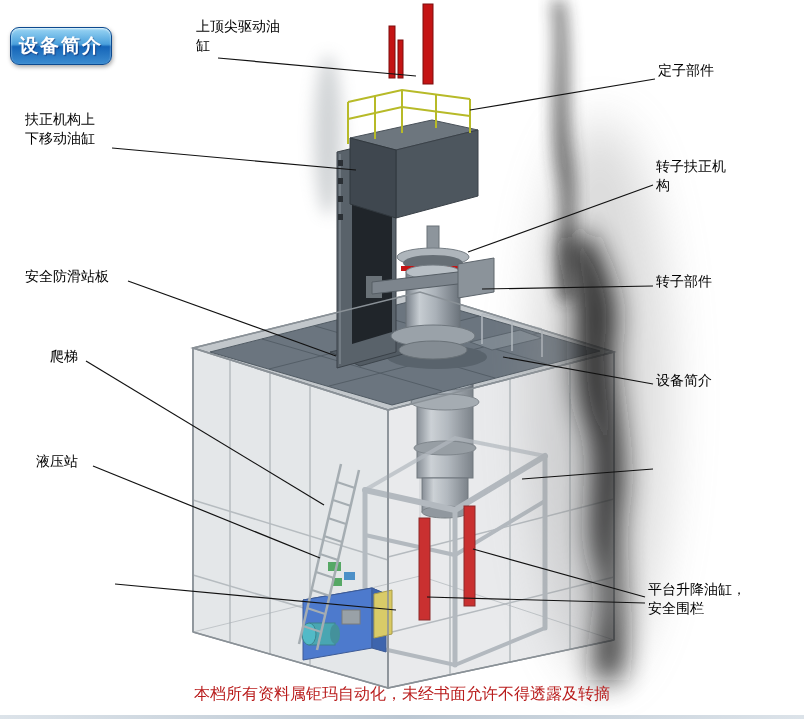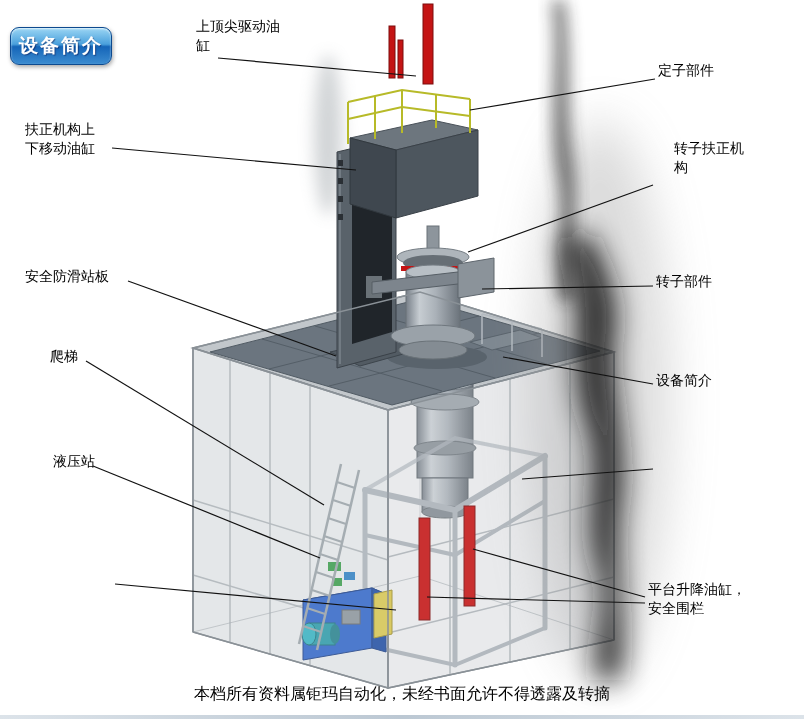--- a/index.html
+++ b/index.html
@@ -7,43 +7,43 @@
     position:relative; width:804px; height:719px; background:#ffffff;
     overflow:hidden; font-family:"Liberation Serif", serif;
   }
   svg.diagram { position:absolute; left:0; top:0; z-index:1; }
   .label {
     position:absolute; font-size:14px; line-height:1.35; color:#000;
     white-space:pre-line; z-index:5;
   }
   #lbl-0 { left:196px; top:18px; }
   #lbl-1 { left:658px; top:62px; }
-  #lbl-2 { left:25px;  top:121px;font-family:Liberation Mono, monospace; }
-  #lbl-3 { left:656px; top:140px;margin-left:18px; }
+  #lbl-2 { left:25px;  top:111px;font-family:Liberation Mono, monospace; }
+  #lbl-3 { left:656px; top:158px; }
   #lbl-4 { left:25px;  top:268px; }
   #lbl-5 { left:656px; top:273px;text-align:center; }
   #lbl-6 { left:50px;  top:348px; }
   #lbl-7 { left:656px; top:372px; }
-  #lbl-8 { left:53px;  top:453px; }
+  #lbl-8 { left:36px;  top:453px; }
   #lbl-9 { left:656px; top:448px; }
   #lbl-10 { left:28px; top:556px; }
   #lbl-11 { left:648px; top:581px; }
   .badge {
     position:absolute; left:10px; top:27px; z-index:6;
     font-family:"Liberation Sans", sans-serif;
     font-size:19px; font-weight:bold; color:#ffffff; letter-spacing:2px;
     padding:5px 8px; border-radius:9px;
     background:linear-gradient(180deg,#9bd6f4 0%,#4aa0dc 45%,#1565b8 52%,#3c8cd0 100%);
     border:1px solid #0d4a8f;
     box-shadow:1px 2px 4px rgba(0,0,0,0.35), inset 0 1px 2px rgba(255,255,255,0.75);
     text-shadow:1px 1px 1px rgba(0,0,60,0.45);
   }
   .footer {
     position:absolute; left:0; right:0; top:684px; text-align:center;
-    font-size:16px; color:#000000; z-index:5;
+    font-size:16px; color:#b91c1c; z-index:5;
   }
   .bottom-strip {
     position:absolute; left:0; right:0; bottom:0; height:4px; z-index:4;
     background:linear-gradient(90deg,#cdd7e0,#9fb0c0,#cdd7e0); opacity:.7;
   }
 </style>
 </head>
 <body>
 
 <div class="stage">

